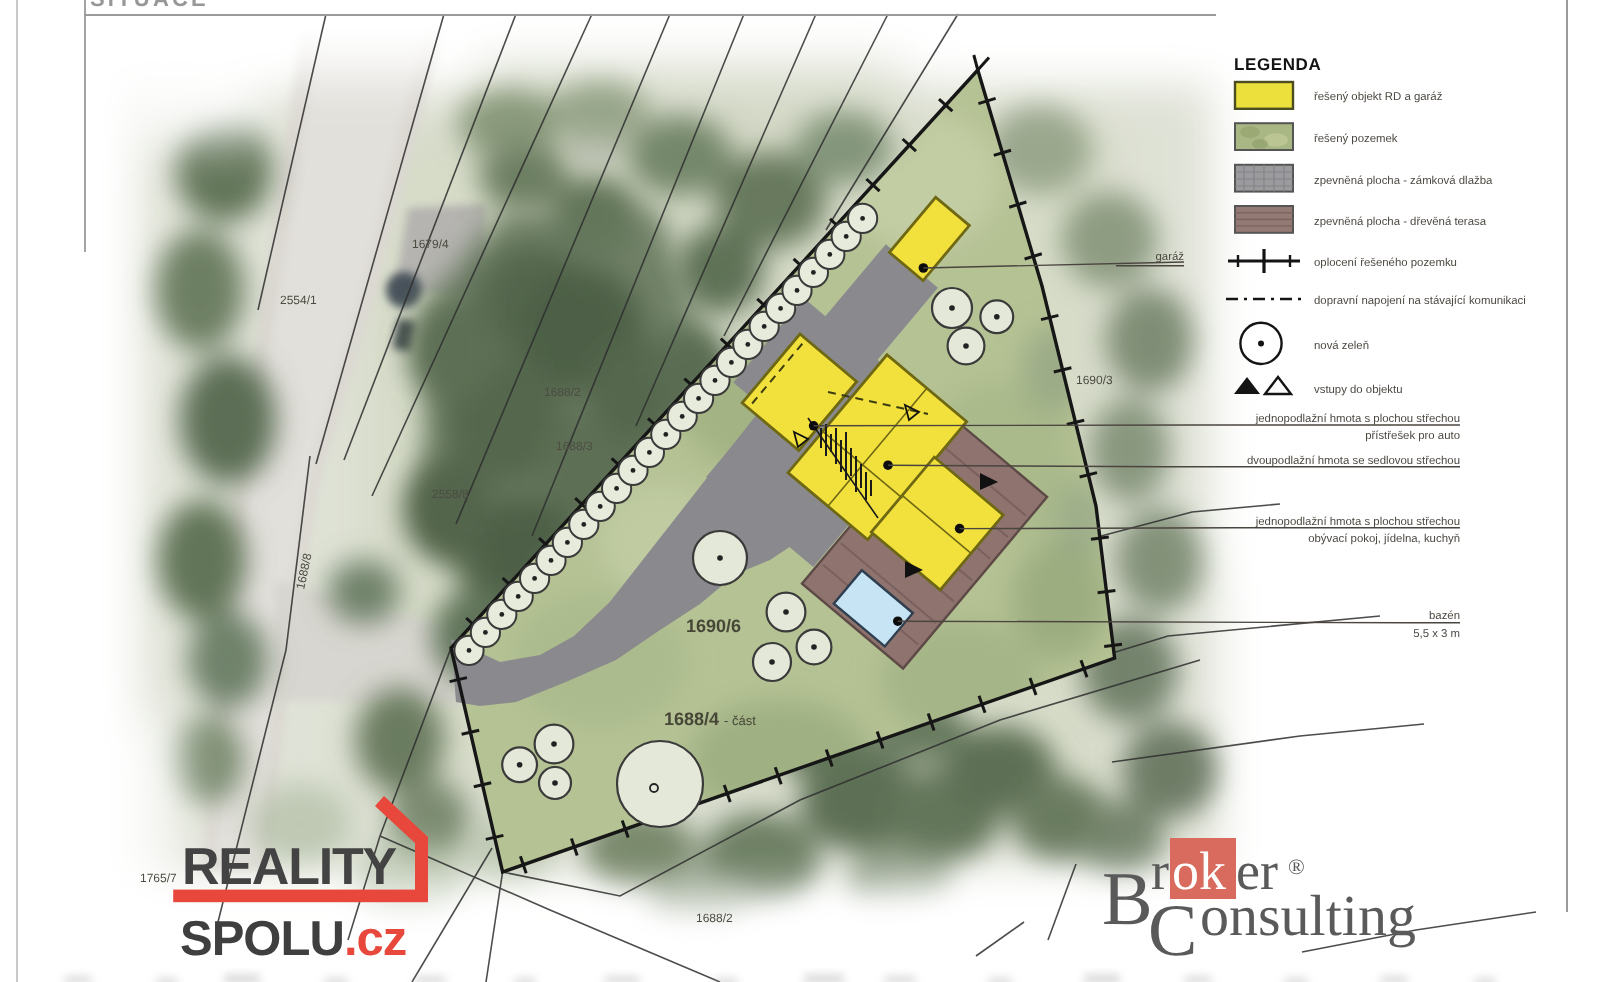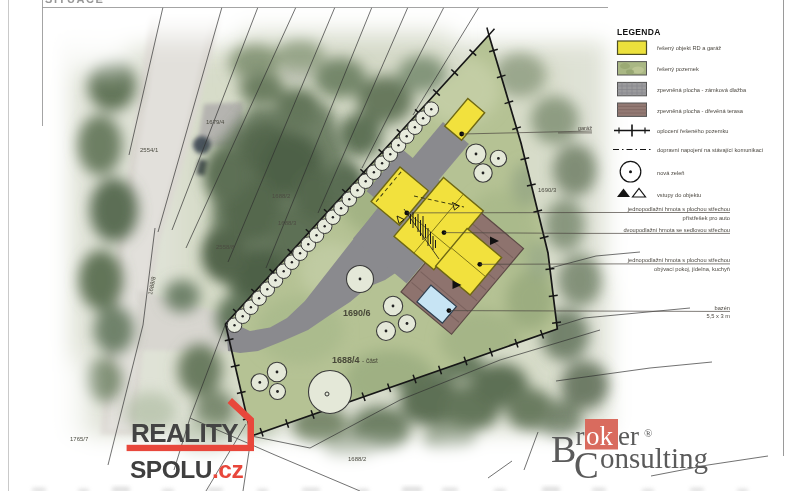--- a/index.html
+++ b/index.html
@@ -609,21 +609,21 @@
   <rect x="442" y="488" width="16" height="4" rx="2"></rect>
   <rect x="494" y="489" width="12" height="4" rx="2"></rect>
   <rect x="542" y="487" width="18" height="5" rx="2"></rect>
   <rect x="592" y="488" width="14" height="4" rx="2"></rect>
   <rect x="642" y="489" width="12" height="4" rx="2"></rect>
   <rect x="690" y="488" width="14" height="4" rx="2"></rect>
   <rect x="737" y="489" width="11" height="4" rx="2"></rect>
 </g>
 </svg>
 
-<div style="position:absolute;left:86px;top:395px;width:130px;height:90px;margin-left:40px;">
+<div style="position:absolute;left:86px;top:395px;width:130px;height:90px;">
   <svg width="130" height="90" viewBox="0 0 130 90">
 
     <path d="M106 3 L128 23.5 L128 50 L121.5 50 L121.5 26.5 L101.5 8 Z" fill="#e8473b"></path>
 
     <rect x="0.6" y="49.8" width="127.4" height="6.3" fill="#e8473b"></rect>
 
     <text x="5" y="47" font-family="Liberation Sans, sans-serif" font-weight="bold" font-size="26" fill="#434343" letter-spacing="-0.6">REALITY</text>
 
     <text x="4" y="82.5" font-family="Liberation Sans, sans-serif" font-weight="bold" font-size="24.5" fill="#3f3f3f" letter-spacing="-0.5">SPOLU</text>
 

